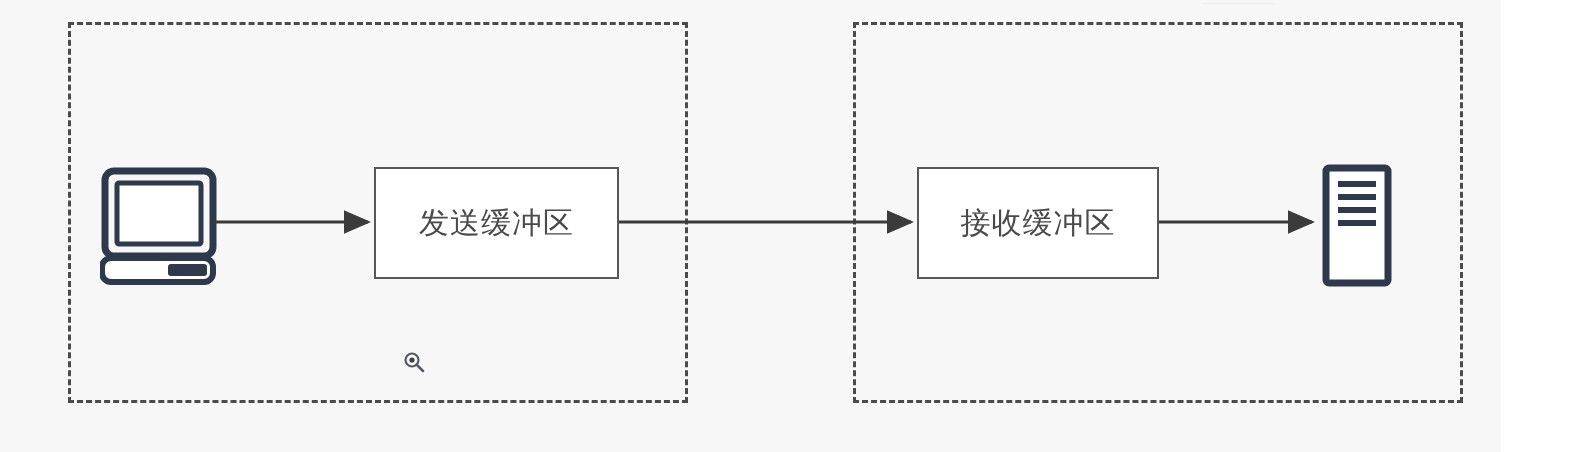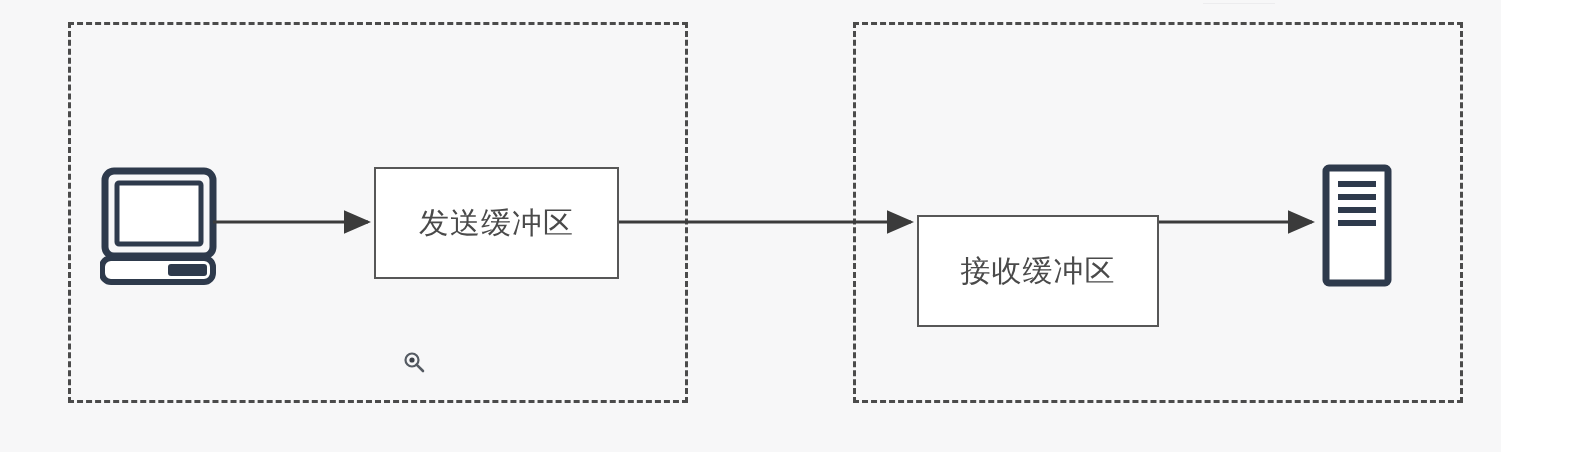--- a/index.html
+++ b/index.html
@@ -79,21 +79,20 @@
     left: 374px;
     top: 167px;
     width: 245px;
     height: 112px;
   }
   #buffer-receive {
     left: 917px;
     top: 167px;
     width: 242px;
     height: 112px;
-    margin-top: 48px;
   }
 
   
   .device-icon {
     position: absolute;
   }
   #icon-client-computer {
     left: 100px;
     top: 165px;
     width: 120px;

